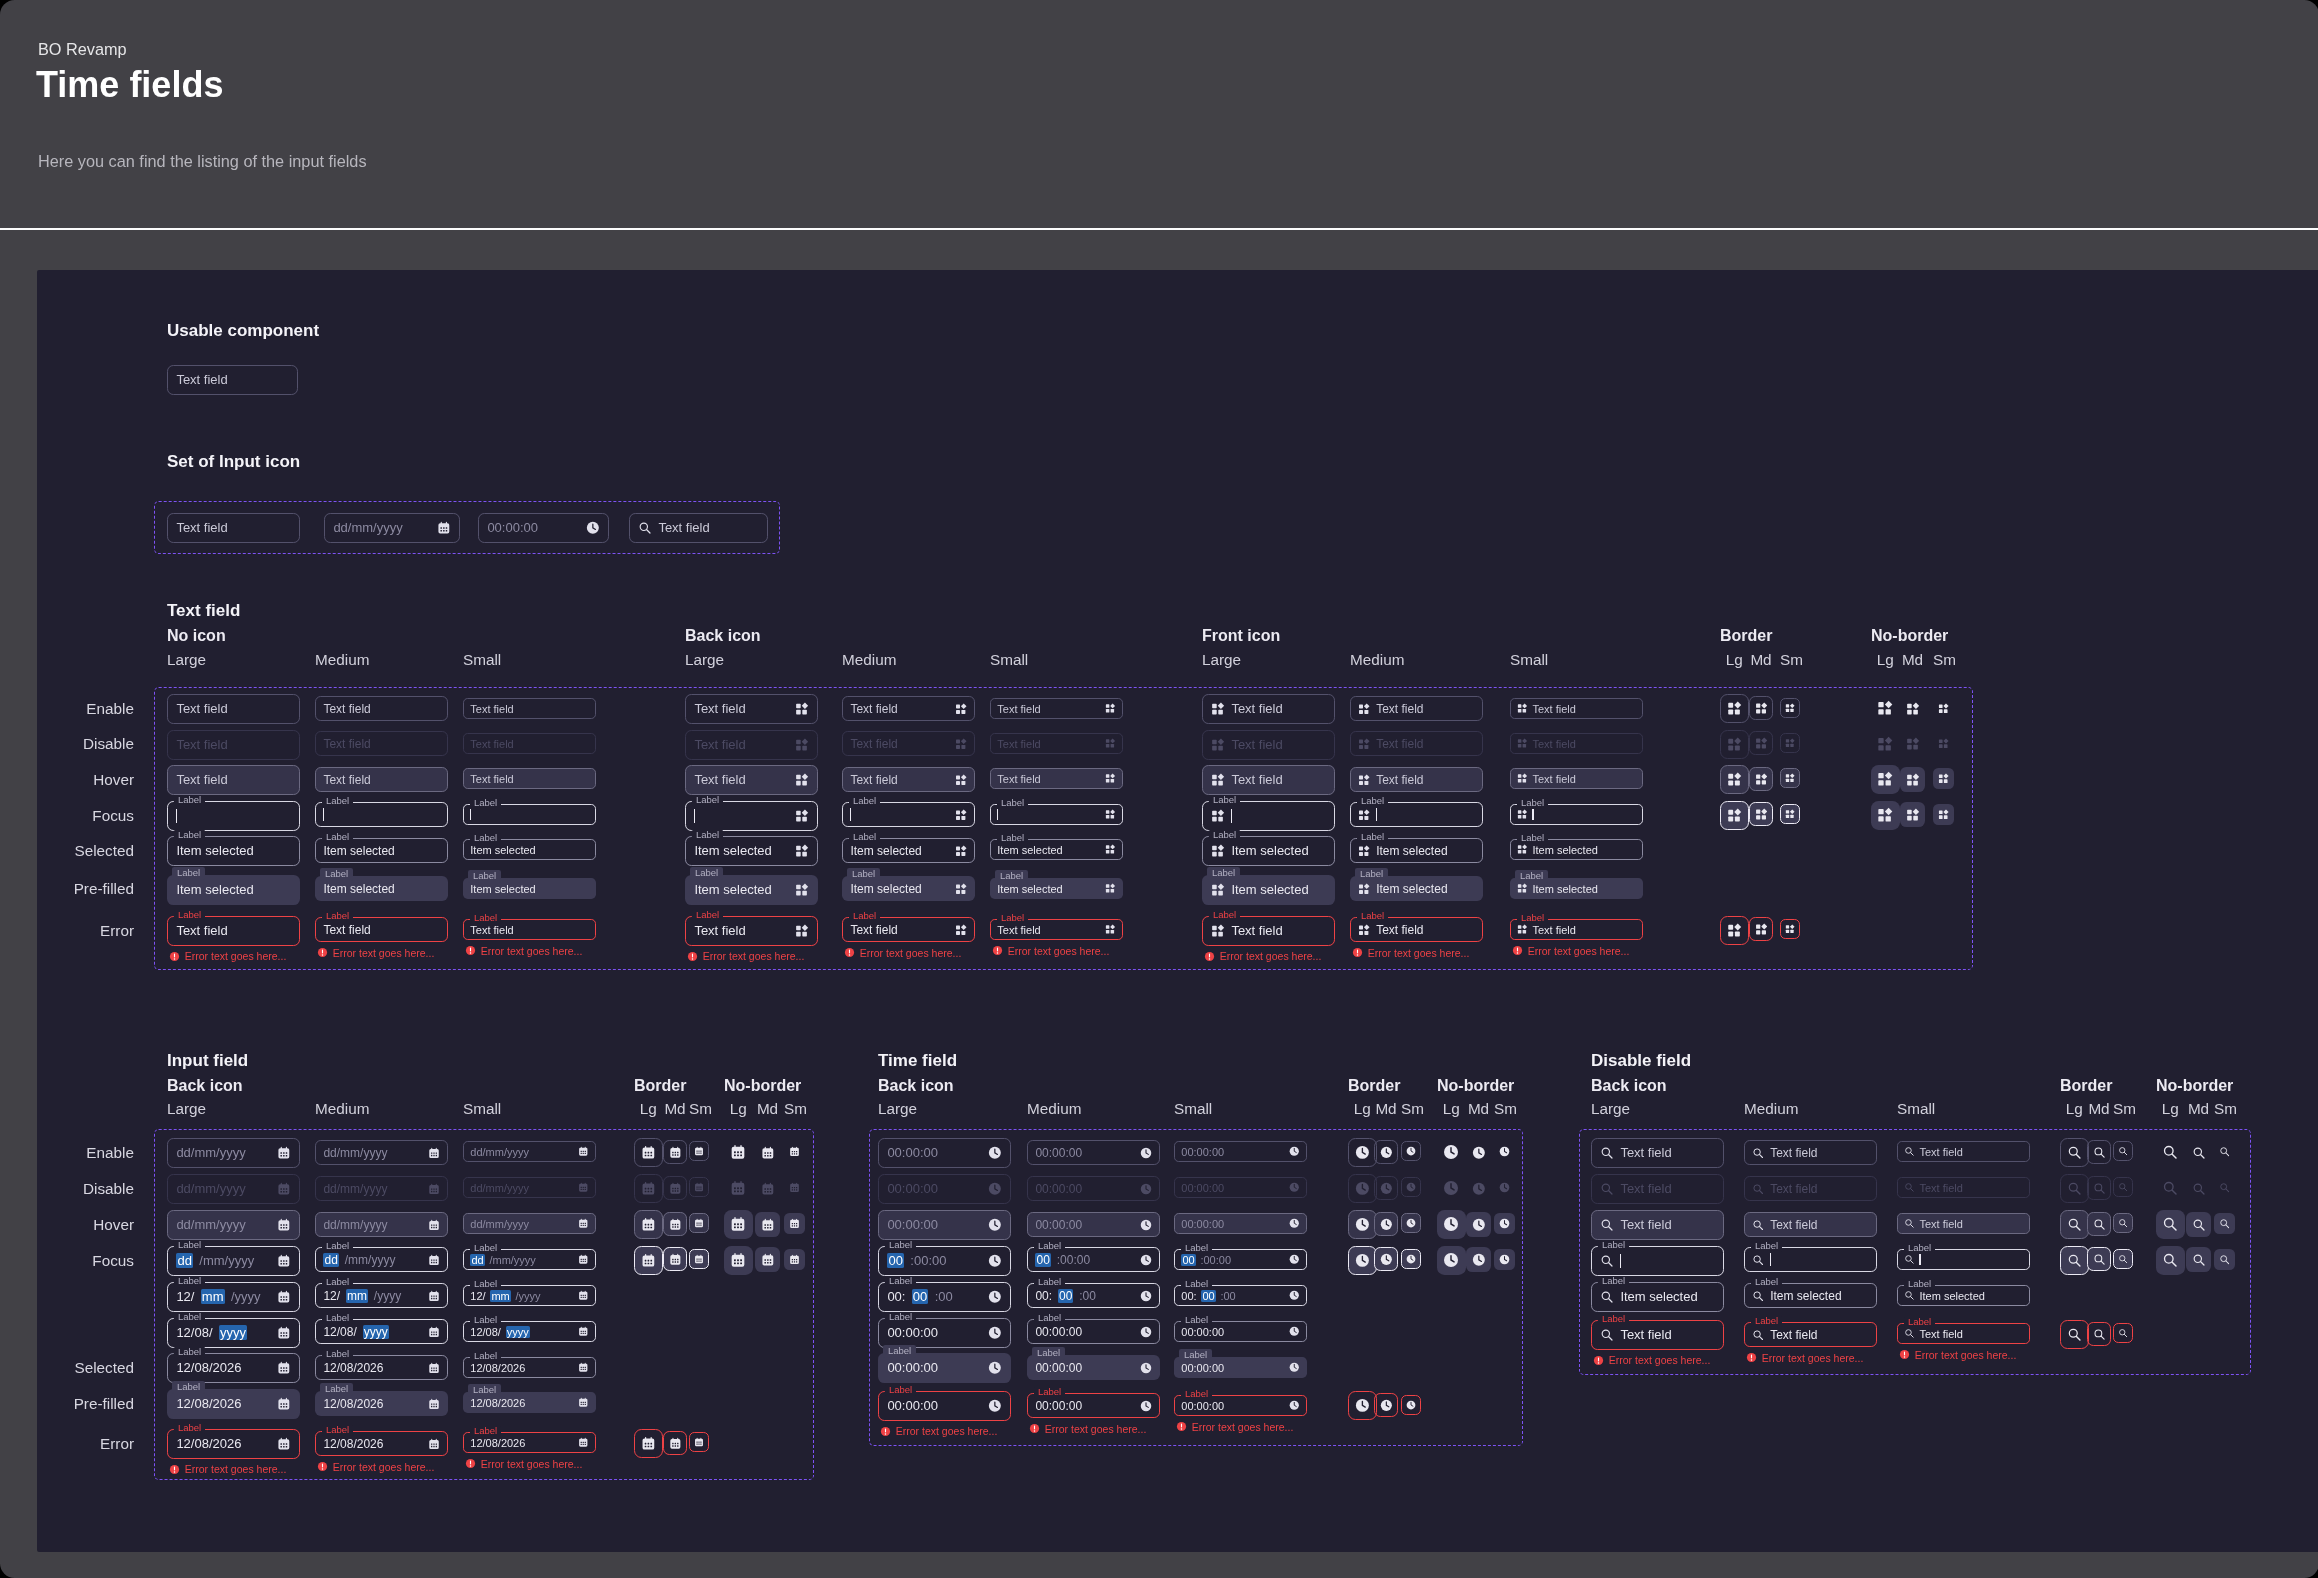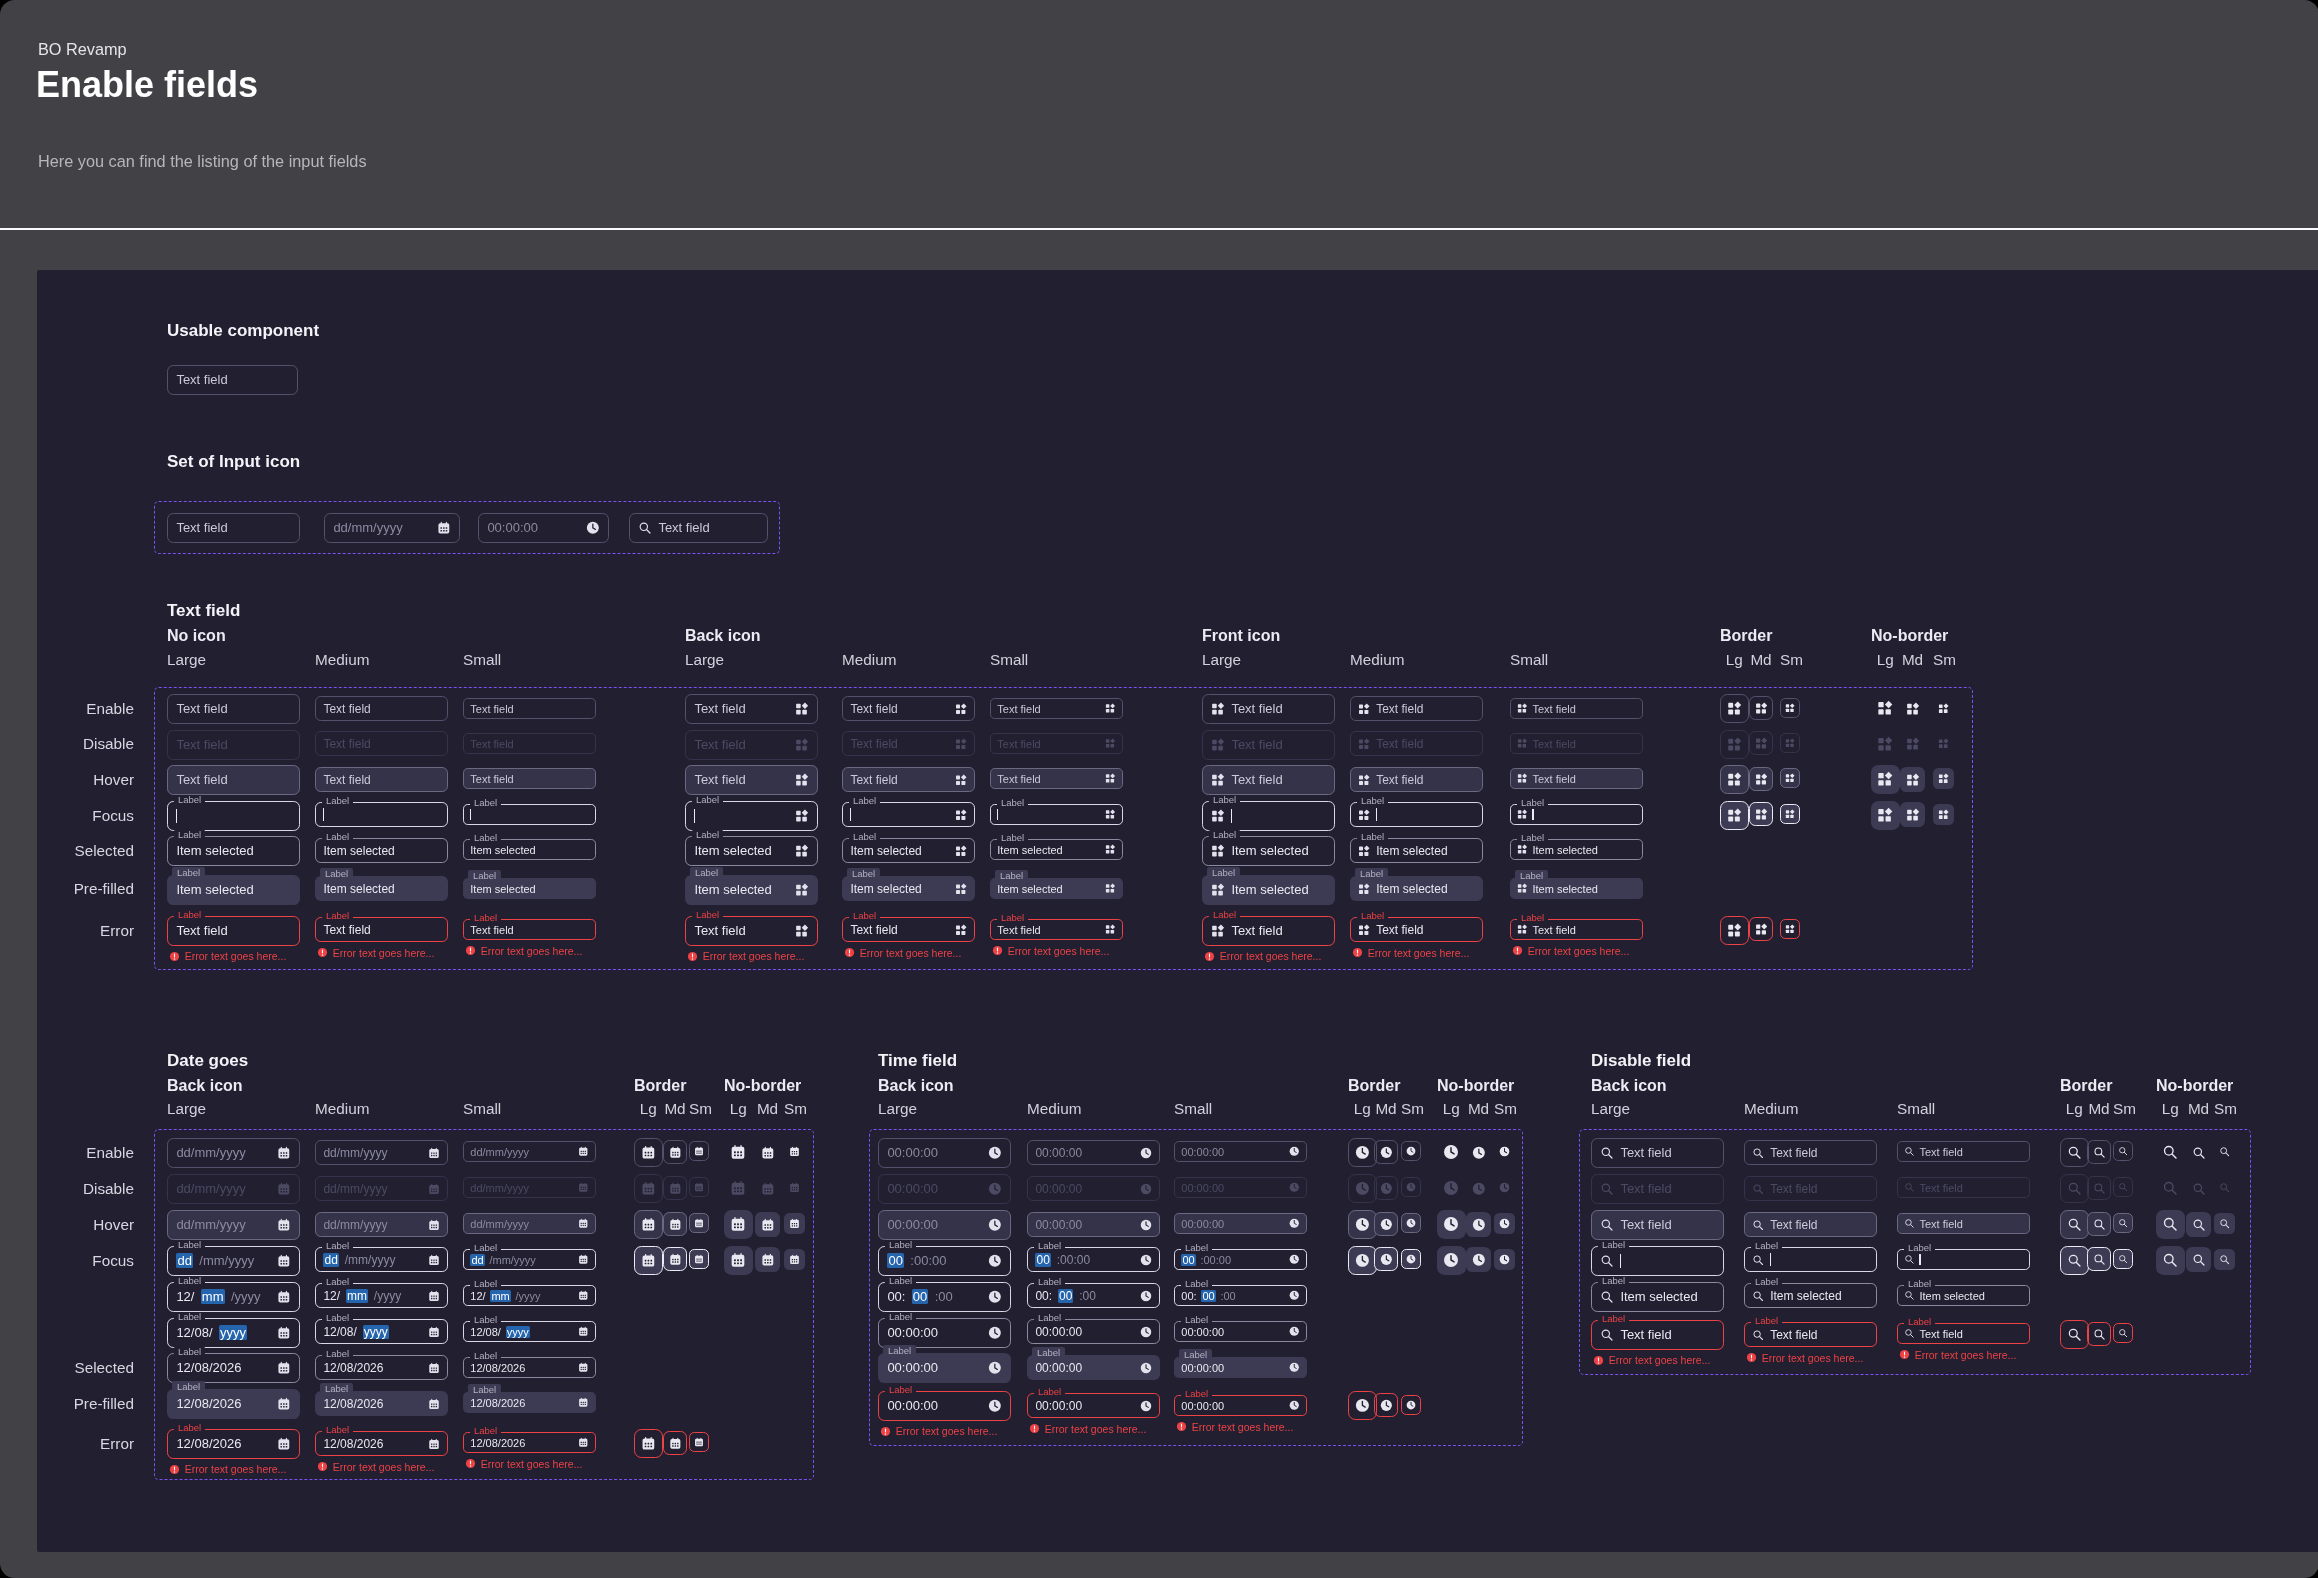--- a/index.html
+++ b/index.html
@@ -72,21 +72,21 @@
   .nbic.s1 svg{width:13.7px;height:13.7px;}
   .nbic.s2 svg{width:11px;height:11px;}
   .nbic.st-disable{color:#4c4a63;}
   .nbic.st-hover,.nbic.st-focus{background:#3d3b54;}
 </style>
 </head>
 <body>
 
 <div class="surface">
   <div class="hdr-project">BO Revamp</div>
-  <h1 class="hdr-title">Enable fields</h1>
+  <h1 class="hdr-title">Time fields</h1>
   <div class="hdr-sub">Here you can find the listing of the input fields</div>
   <div class="divider"></div>
   <div class="panel" id="panel">
       <div class="sec-title" style="left: 130px; top: 51px;">Usable component</div>
       <div class="field sz-lg st-enable" style="left: 130px; top: 95px; width: 131px;">
         <span class="seg seg-ph2">Text field</span>
       </div>
       <div class="sec-title" style="left: 130px; top: 182px;">Set of Input icon</div>
       <div class="dashed" style="left: 117px; top: 231px; width: 624px; height: 51px;"></div>
       <div class="field sz-lg st-enable" style="left: 130px; top: 243px; width: 133px;">
@@ -1069,21 +1069,21 @@
       <div class="nbic s2 st-focus" style="left: 1896px; top: 534px;">
         <span style="display:inline-flex">
           <svg viewBox="0 0 24 24">
             <rect x="2" y="3" width="8" height="8" rx="1.3" fill="currentColor"></rect>
             <rect x="2" y="13.8" width="8" height="8" rx="1.3" fill="currentColor"></rect>
             <rect x="12.8" y="13.8" width="8" height="8" rx="1.3" fill="currentColor"></rect>
             <path d="M17.4 1 L23 6.6 L17.4 12.2 L11.8 6.6 Z" fill="currentColor"></path>
           </svg>
         </span>
       </div>
-      <div class="sec-title" style="left: 130px; top: 781px;">Date goes</div>
+      <div class="sec-title" style="left: 130px; top: 781px;">Input field</div>
       <div class="grp-label" style="left: 130px; top: 807px;">Back icon</div>
       <div class="grp-label" style="left: 597px; top: 807px;">Border</div>
       <div class="grp-label" style="left: 687px; top: 807px;">No-border</div>
       <div class="size-label" style="left: 130px; top: 830px;">Large</div>
       <div class="size-label" style="left: 278px; top: 830px;">Medium</div>
       <div class="size-label" style="left: 426px; top: 830px;">Small</div>
       <div class="size-label ctr" style="left: 597px; top: 830px; width: 28.5px;">Lg</div>
       <div class="size-label ctr" style="left: 626px; top: 830px; width: 24px;">Md</div>
       <div class="size-label ctr" style="left: 652px; top: 830px; width: 20px;">Sm</div>
       <div class="size-label ctr" style="left: 687px; top: 830px; width: 28.5px;">Lg</div>

